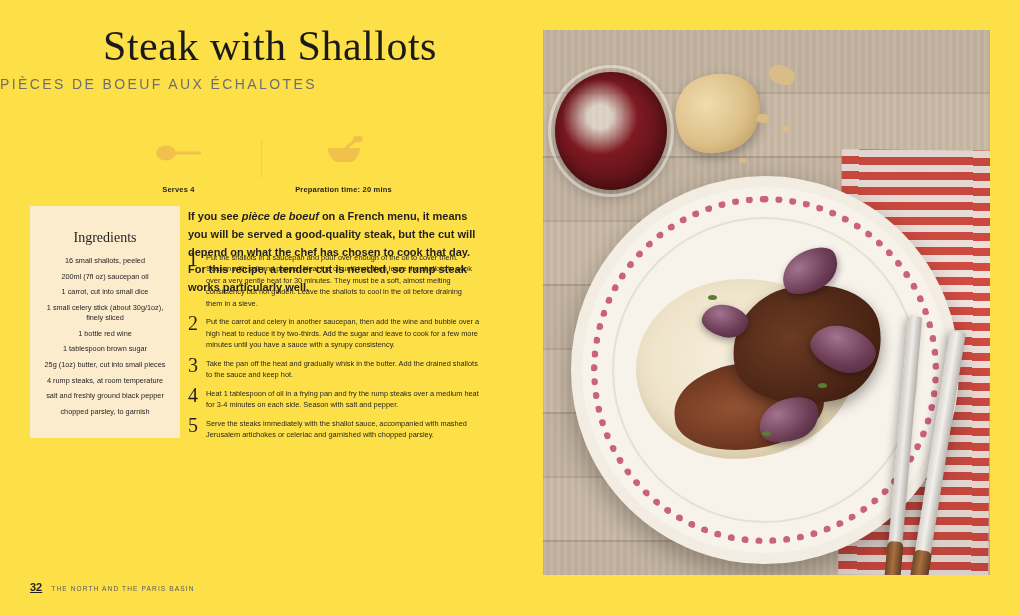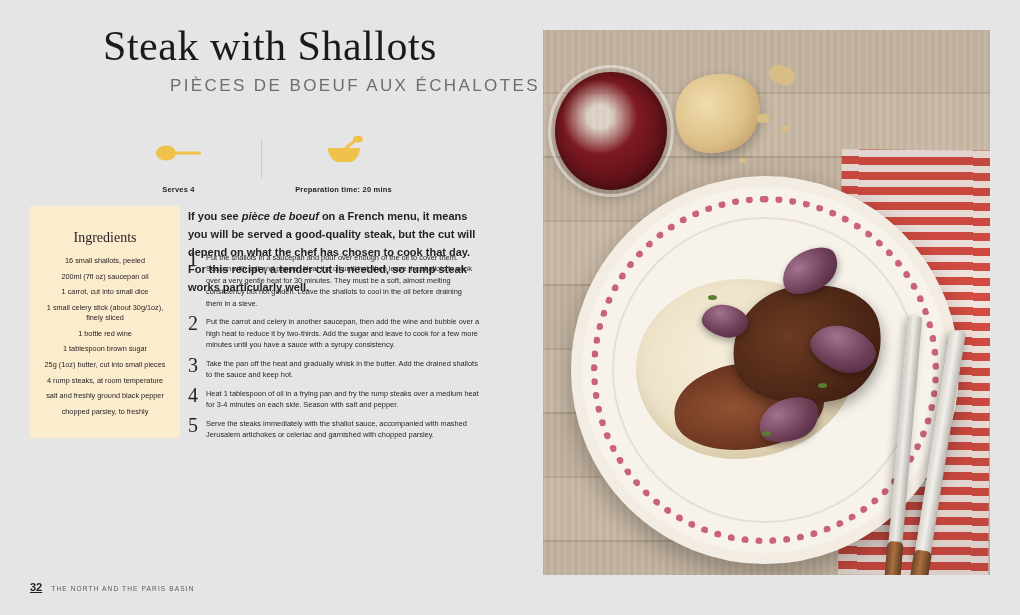--- a/index.html
+++ b/index.html
@@ -11,21 +11,21 @@
     width: 1020px;
     height: 615px;
     overflow: hidden;
     font-family: "Liberation Sans", sans-serif;
     color: #231f20;
   }
   .page {
     position: relative;
     width: 1020px;
     height: 615px;
-    background: #e5e5e5;
+    background: #fde047;
   }
 
   
   .left-page {
     position: absolute;
     left: 0; top: 0;
     width: 540px; height: 615px;
   }
 
   .title {
@@ -36,23 +36,23 @@
     font-family: "Liberation Serif", serif;
     font-size: 42px;
     font-weight: 400;
     letter-spacing: 0.5px;
     color: #1a1a1a;
   }
   .subtitle {
     position: absolute;
     left: 0; top: 76px;
     width: 540px;
-    text-align: right;
+    text-align: left;
     font-family: "Liberation Sans", sans-serif;
-    font-size: 17px;
+    font-size: 14px;
     letter-spacing: 2.4px;
     color: #6d6e70;
   }
 
   
   .meta {
     position: absolute;
     left: 96px; top: 132px;
     width: 330px;
     display: flex;
@@ -381,21 +381,21 @@
       <ul>
         <li>16 small shallots, peeled</li>
         <li>200ml (7fl oz) saucepan oil</li>
         <li>1 carrot, cut into small dice</li>
         <li>1 small celery stick (about 30g/1oz), finely sliced</li>
         <li>1 bottle red wine</li>
         <li>1 tablespoon brown sugar</li>
         <li>25g (1oz) butter, cut into small pieces</li>
         <li>4 rump steaks, at room temperature</li>
         <li>salt and freshly ground black pepper</li>
-        <li>chopped parsley, to freshly</li>
+        <li>chopped parsley, to garnish</li>
       </ul>
     </div>
 
     <div class="intro">If you see <em>pièce de boeuf</em> on a French menu, it means you will be served a good-quality steak, but the cut will depend on what the chef has chosen to cook that day. For this recipe, a tender cut is needed, so rump steak works particularly well.</div>
 
     <div class="method">
       <div class="step">
         <div class="step-num">1</div>
         <div class="step-text">Put the shallots in a saucepan and pour over enough of the oil to cover them. Season with salt and pepper. Heat the oil until hot, then leave the shallots to cook over a very gentle heat for 30 minutes. They must be a soft, almost melting consistency but not golden. Leave the shallots to cool in the oil before draining them in a sieve.</div>
       </div>

